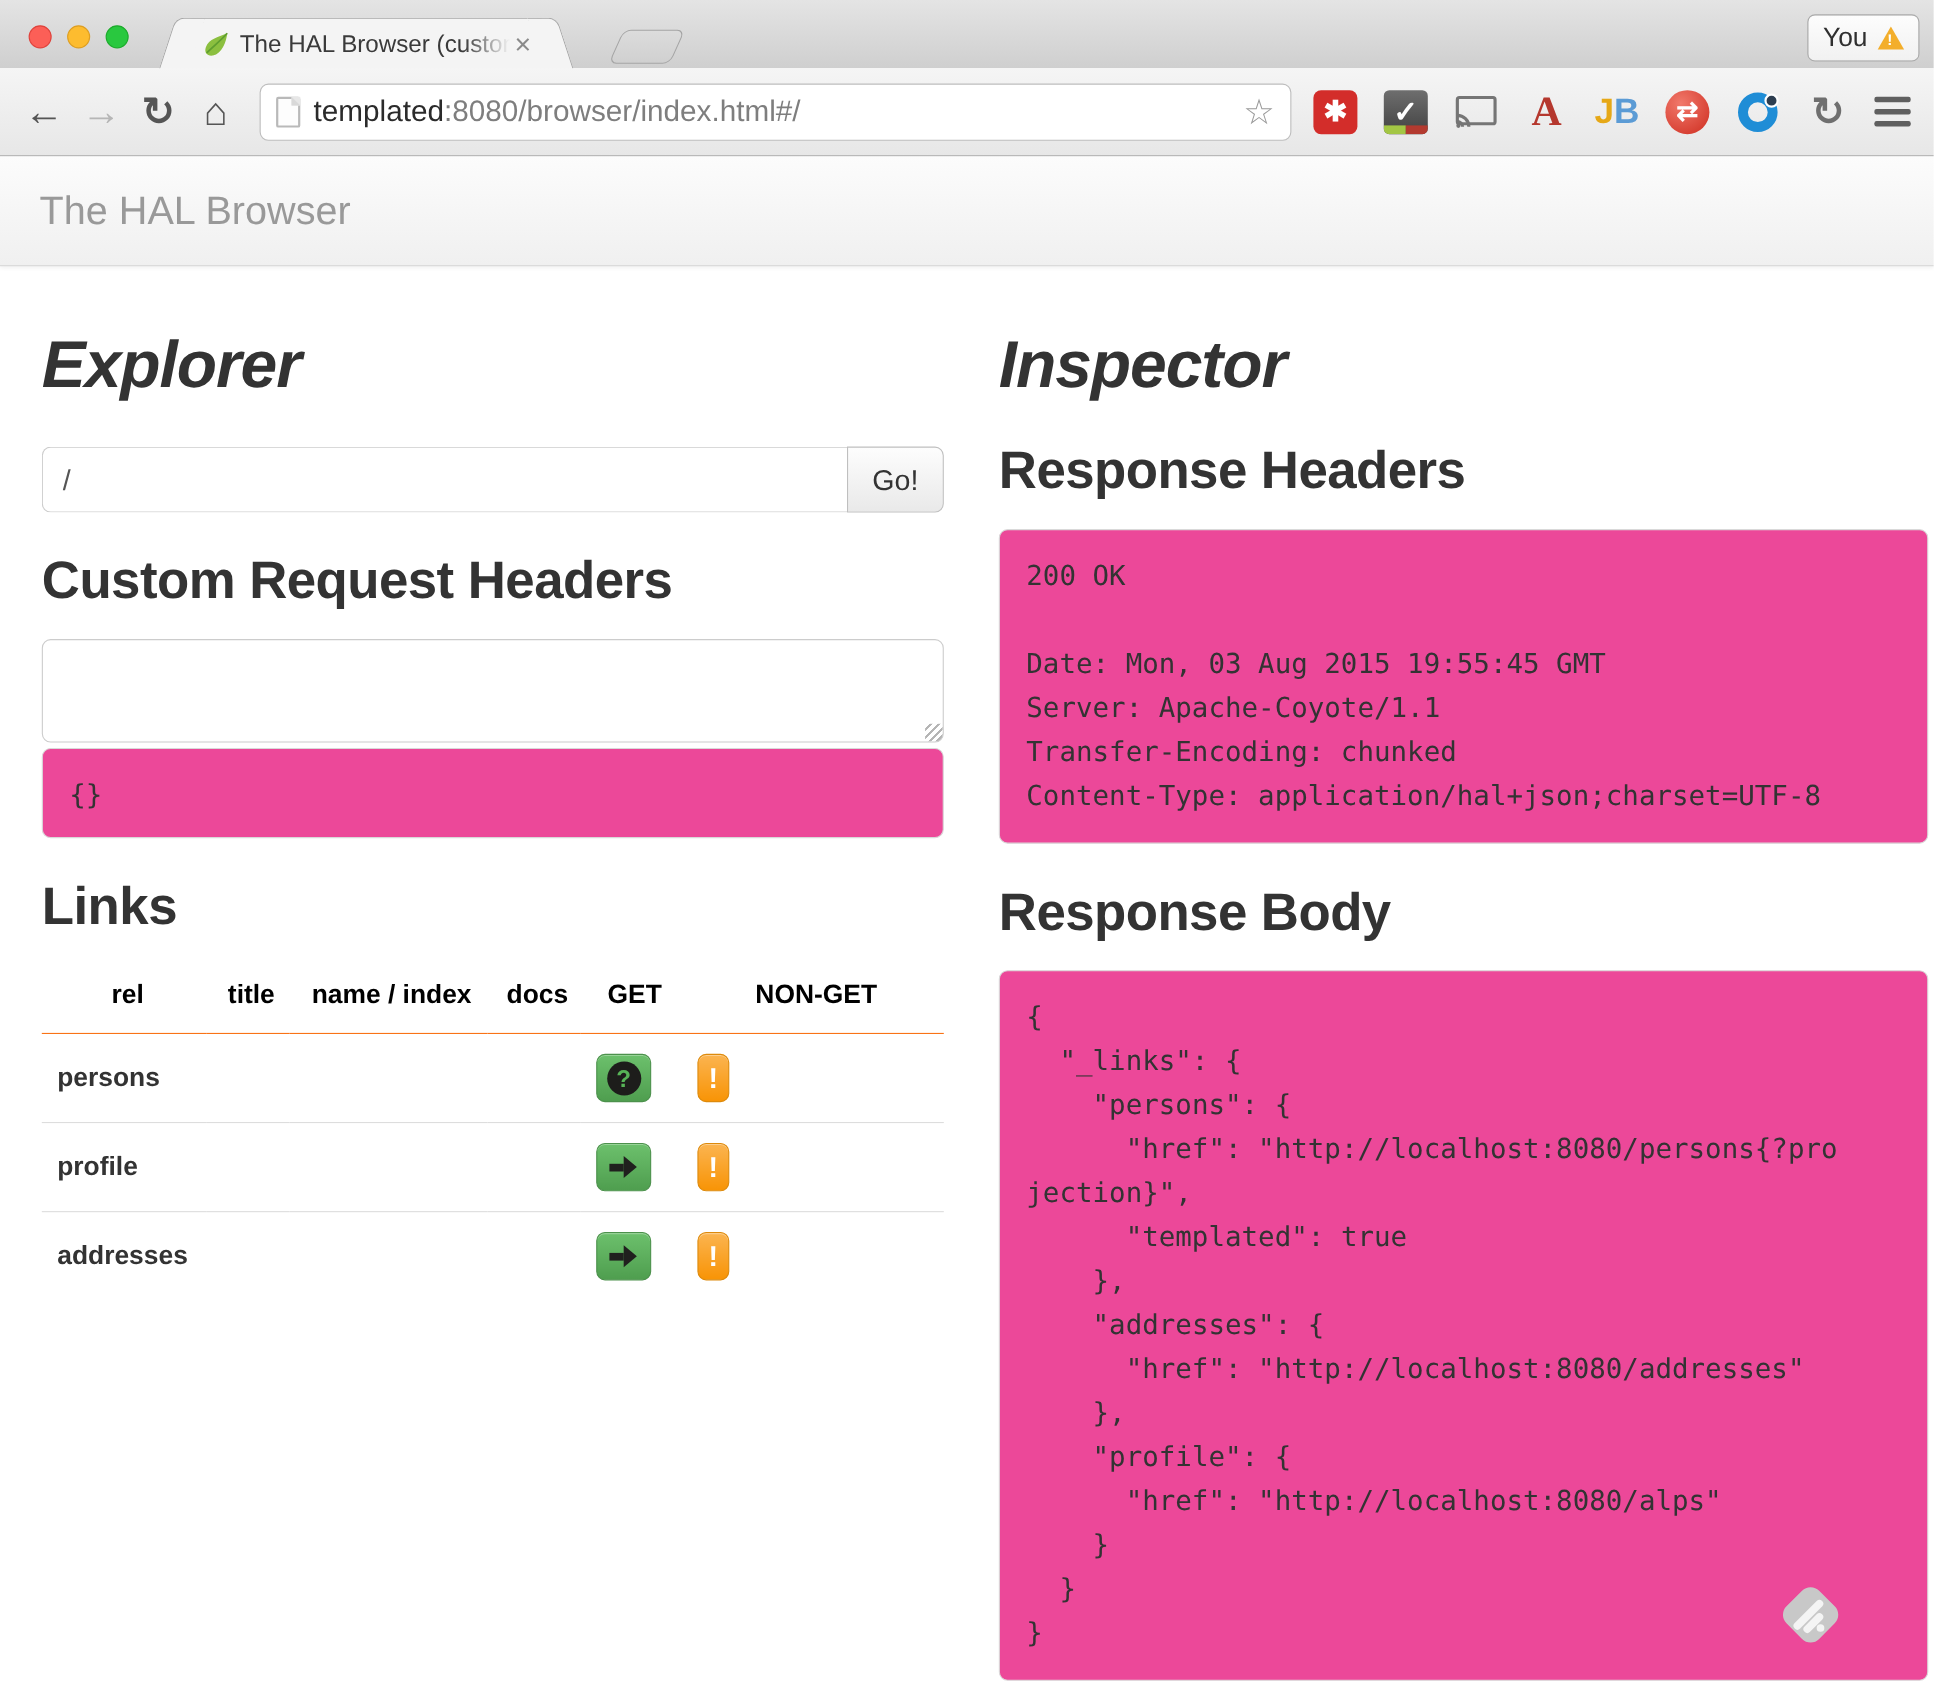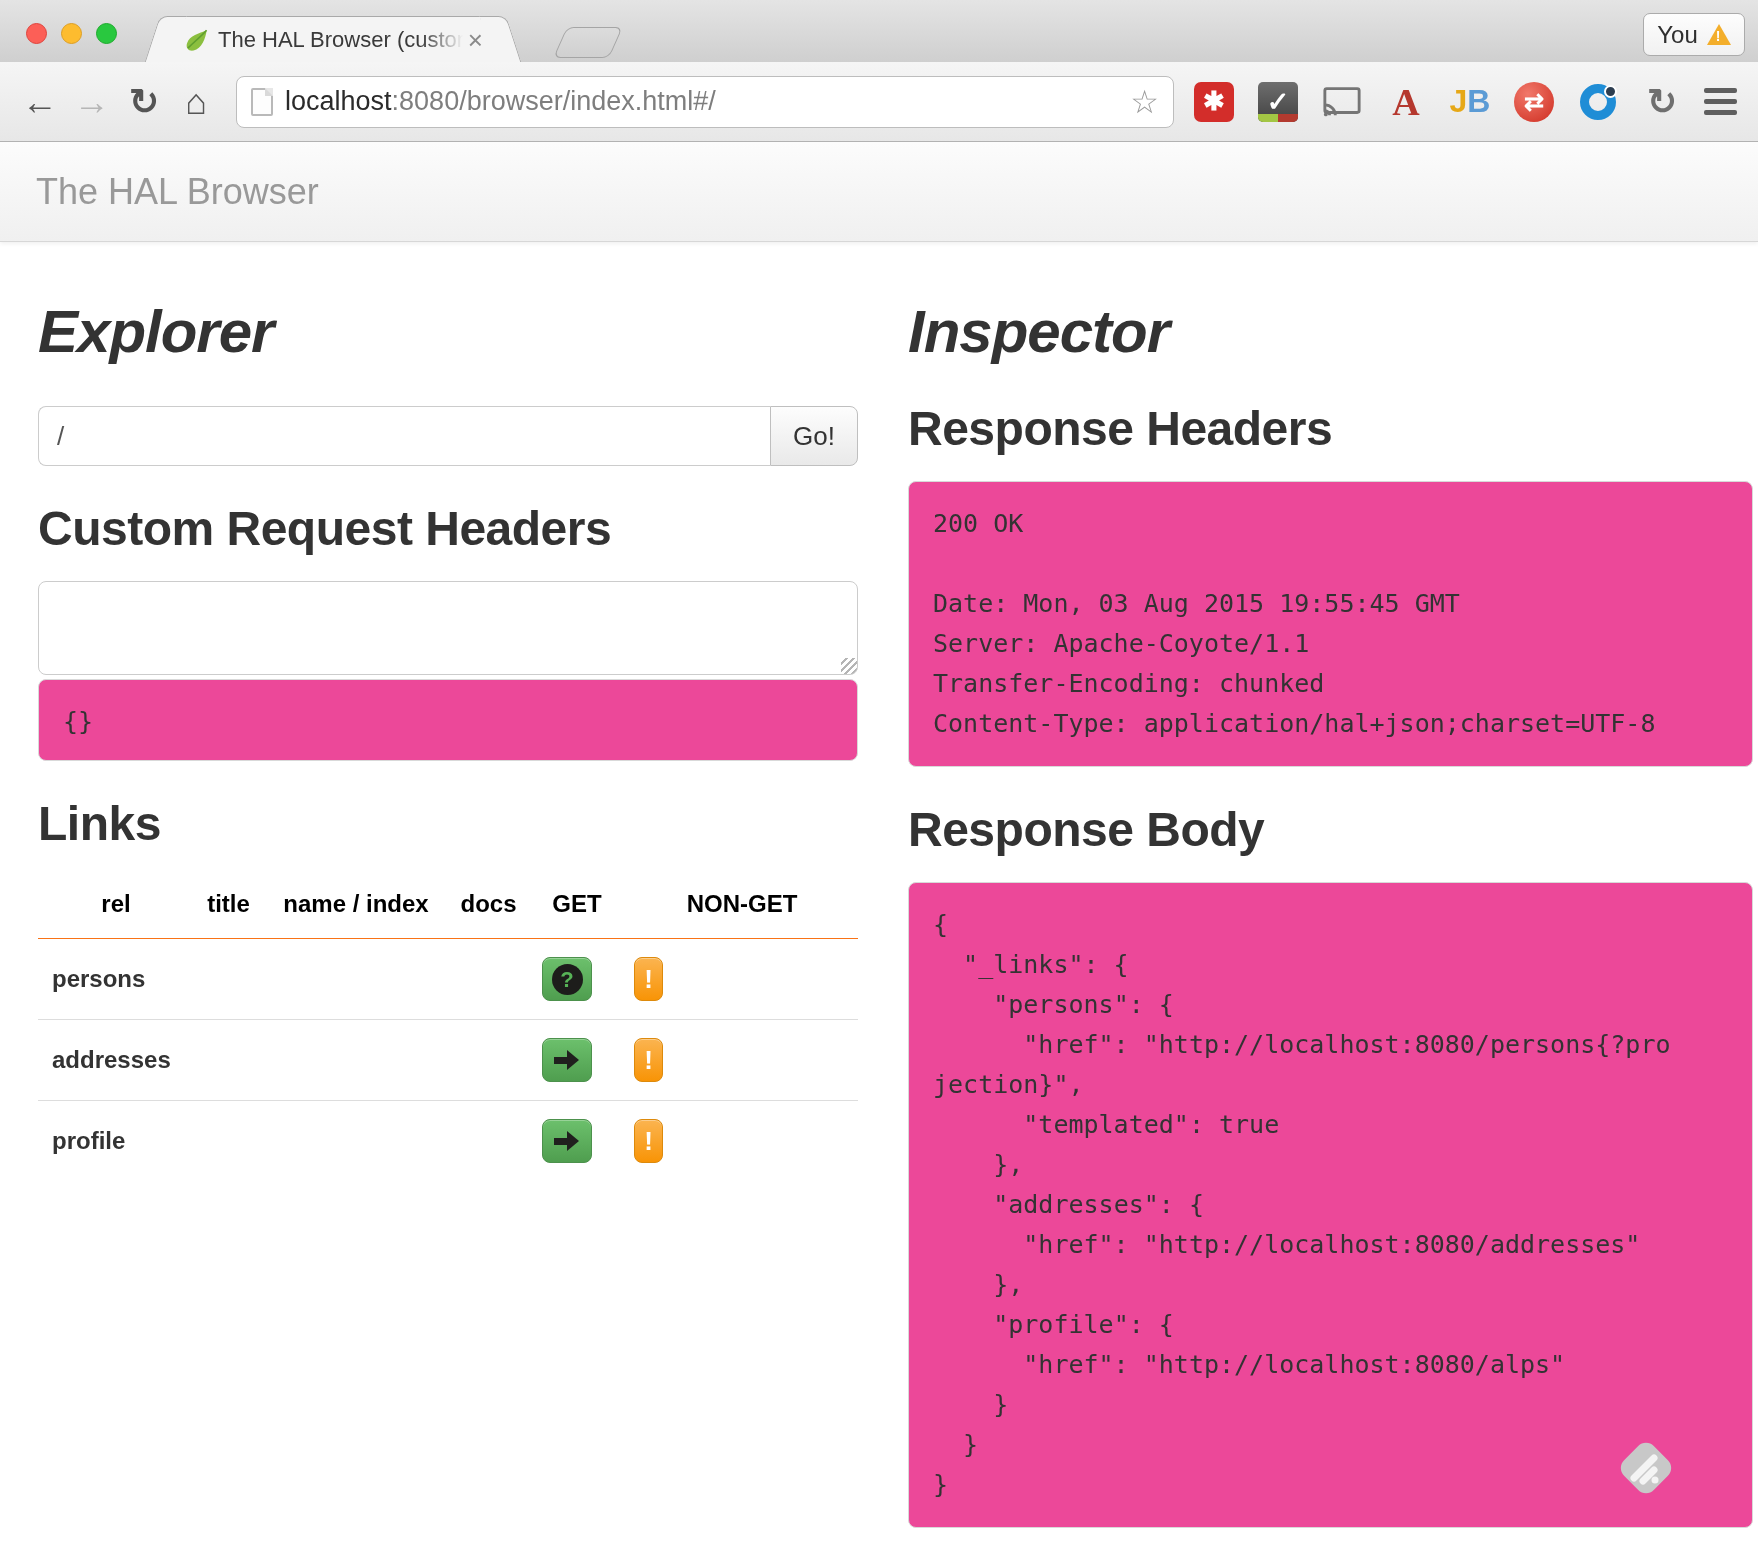--- a/index.html
+++ b/index.html
@@ -163,21 +163,21 @@
   </div>
 </div>
 
 <div class="toolbar">
   <span class="navbtn">←</span>
   <span class="navbtn disabled">→</span>
   <span class="navbtn">↻</span>
   <span class="navbtn">⌂</span>
   <div class="omnibox">
     <span class="doc-icon"></span>
-    <span class="url"><span>localhost</span><span class="muted">:8080/browser/index.html#/</span></span>
+    <span class="url"><span>templated</span><span class="muted">:8080/browser/index.html#/</span></span>
     <span class="star">☆</span>
   </div>
   <div class="ext-row">
     <span class="ext ext-lastpass">✱</span>
     <span class="ext ext-check">
         <span>✓</span>
         <span class="bar">
           <i class="g"></i>
           <i class="r"></i>
         </span>
@@ -251,37 +251,37 @@
                 <span class="q-icon">?</span>
               </span>
           </td>
           <td>
             <span class="btn-nonget">
                 <span>!</span>
               </span>
           </td>
         </tr>
         <tr>
-          <td>addresses</td>
+          <td>profile</td>
           <td></td>
           <td></td>
           <td></td>
           <td class="cell-center">
             <span class="btn-get">
                 <span class="arrow-icon"></span>
               </span>
           </td>
           <td>
             <span class="btn-nonget">
                 <span>!</span>
               </span>
           </td>
         </tr>
         <tr>
-          <td>profile</td>
+          <td>addresses</td>
           <td></td>
           <td></td>
           <td></td>
           <td class="cell-center">
             <span class="btn-get">
                 <span class="arrow-icon"></span>
               </span>
           </td>
           <td>
             <span class="btn-nonget">

